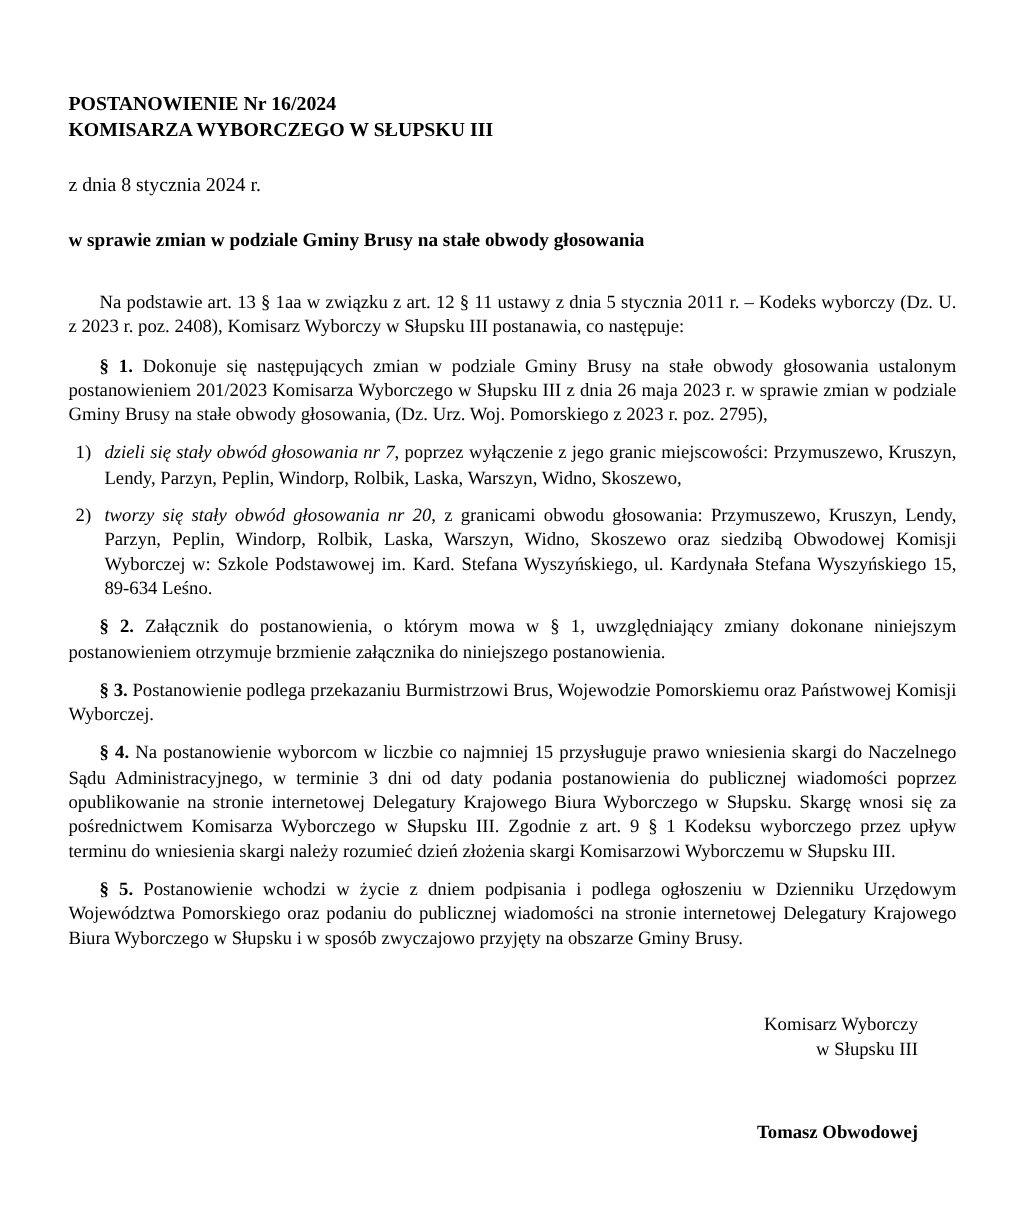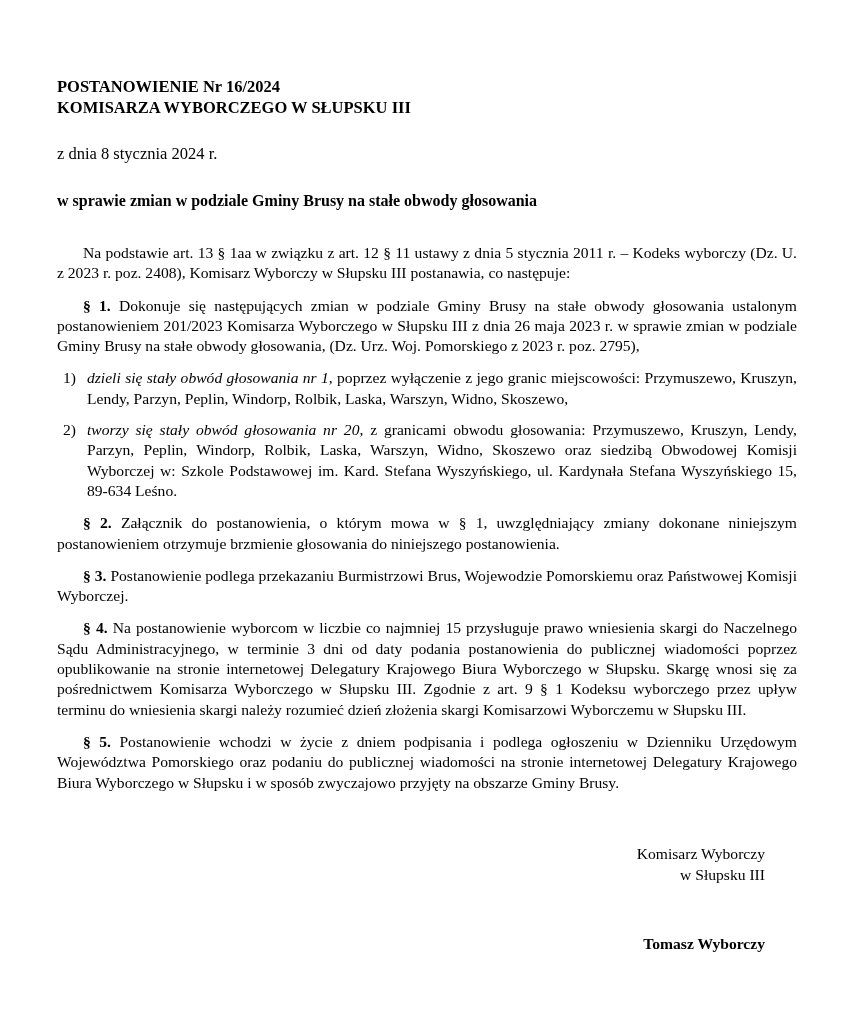--- a/index.html
+++ b/index.html
@@ -138,36 +138,36 @@
     <div class="subject-line">w sprawie zmian w podziale Gminy Brusy na stałe obwody głosowania</div>
 
     <div class="body-block">
 
       <p class="para"><span>Na podstawie art. 13 § 1aa w związku z art. 12 § 11 ustawy z dnia 5 stycznia 2011 r. – Kodeks wyborczy (Dz. U. z 2023 r. poz. 2408), Komisarz Wyborczy w Słupsku III postanawia, co następuje:</span></p>
 
       <p class="para"><span class="sec">§ 1.</span><span> Dokonuje się następujących zmian w podziale Gminy Brusy na stałe obwody głosowania ustalonym postanowieniem 201/2023 Komisarza Wyborczego w Słupsku III z dnia 26 maja 2023 r. w sprawie zmian w podziale Gminy Brusy na stałe obwody głosowania, (Dz. Urz. Woj. Pomorskiego z 2023 r. poz. 2795),</span></p>
 
       <ol class="enum">
         <li>
-          <span class="enum-marker">1)</span><span class="it">dzieli się stały obwód głosowania nr 1</span><span>, poprzez wyłączenie z jego granic miejscowości: Przymuszewo, Kruszyn, Lendy, Parzyn, Peplin, Windorp, Rolbik, Laska, Warszyn, Widno, Skoszewo,</span>
+          <span class="enum-marker">1)</span><span class="it">dzieli się stały obwód głosowania nr 7</span><span>, poprzez wyłączenie z jego granic miejscowości: Przymuszewo, Kruszyn, Lendy, Parzyn, Peplin, Windorp, Rolbik, Laska, Warszyn, Widno, Skoszewo,</span>
         </li>
         <li>
           <span class="enum-marker">2)</span><span class="it">tworzy się stały obwód głosowania nr 20</span><span>, z granicami obwodu głosowania:  Przymuszewo, Kruszyn, Lendy, Parzyn, Peplin, Windorp, Rolbik, Laska, Warszyn, Widno, Skoszewo oraz siedzibą Obwodowej Komisji Wyborczej w: Szkole Podstawowej im. Kard. Stefana Wyszyńskiego, ul. Kardynała Stefana Wyszyńskiego 15, 89-634 Leśno.</span>
         </li>
       </ol>
 
-      <p class="para"><span class="sec">§ 2.</span><span> Załącznik do postanowienia, o którym mowa w § 1, uwzględniający zmiany dokonane niniejszym postanowieniem otrzymuje brzmienie głosowania do niniejszego postanowienia.</span></p>
+      <p class="para"><span class="sec">§ 2.</span><span> Załącznik do postanowienia, o którym mowa w § 1, uwzględniający zmiany dokonane niniejszym postanowieniem otrzymuje brzmienie załącznika do niniejszego postanowienia.</span></p>
 
       <p class="para"><span class="sec">§ 3.</span><span> Postanowienie podlega przekazaniu Burmistrzowi Brus, Wojewodzie Pomorskiemu oraz Państwowej Komisji Wyborczej.</span></p>
 
       <p class="para"><span class="sec">§ 4.</span><span> Na postanowienie wyborcom w liczbie co najmniej 15 przysługuje prawo wniesienia skargi do Naczelnego Sądu Administracyjnego, w terminie 3 dni od daty podania postanowienia do publicznej wiadomości poprzez opublikowanie na stronie internetowej Delegatury Krajowego Biura Wyborczego w Słupsku. Skargę wnosi się za pośrednictwem Komisarza Wyborczego w Słupsku III. Zgodnie z art. 9 § 1 Kodeksu wyborczego przez upływ terminu do wniesienia skargi należy rozumieć dzień złożenia skargi Komisarzowi Wyborczemu w Słupsku III.</span></p>
 
       <p class="para"><span class="sec">§ 5.</span><span> Postanowienie wchodzi w życie z dniem podpisania i podlega ogłoszeniu w Dzienniku Urzędowym Województwa Pomorskiego oraz podaniu do publicznej wiadomości na stronie internetowej Delegatury Krajowego Biura Wyborczego w Słupsku i w sposób zwyczajowo przyjęty na obszarze Gminy Brusy.</span></p>
 
     </div>
   </div>
 
   <div class="sign-block">
     <div class="sign-title">Komisarz Wyborczy</div>
     <div class="sign-title">w Słupsku III</div>
-    <div class="sign-name">Tomasz Wyborczy</div>
+    <div class="sign-name">Tomasz Obwodowej</div>
   </div>
 </div>
 
 </body></html>

